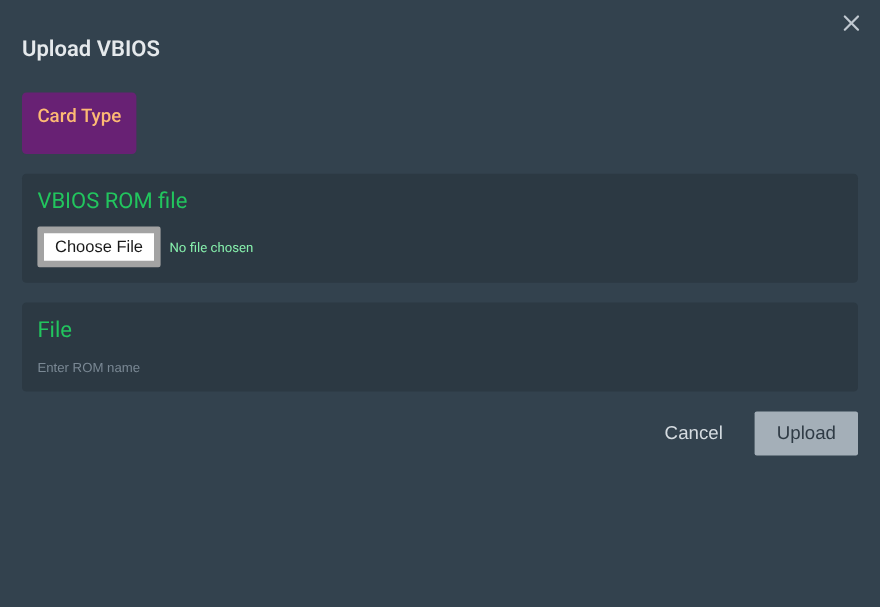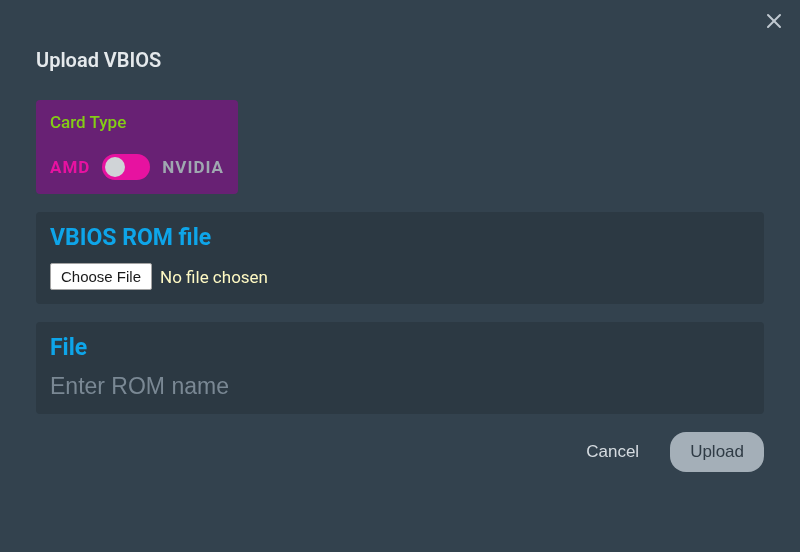--- a/index.html
+++ b/index.html
@@ -8,21 +8,21 @@
       height: 552px;
       background: #33424e;
       font-family: -apple-system, BlinkMacSystemFont, "Segoe UI", Roboto, sans-serif;
       color: #b8c2cc;
       overflow: hidden;
     }
     .dialog {
       position: relative;
       width: 100%;
       height: 100%;
-      padding: 36px;
+      padding: 20px;
     }
     .close-btn {
       position: absolute;
       top: 12px;
       right: 16px;
       width: 20px;
       height: 20px;
       background: transparent;
       border: none;
       cursor: pointer;
@@ -40,24 +40,25 @@
       margin-bottom: 28px;
     }
     .card-type-block {
       background: #682174;
       border-radius: 4px;
       padding: 12px 14px 14px;
       display: inline-block;
       margin-bottom: 18px;
     }
     .card-type-title {
-      color: #84cc16;
+      color: #fdba74;
       font-size: 17px;
       font-weight: 500;
-      margin-bottom: 22px;
+      margin-bottom: 10px;
+      text-align: right;
     }
     .toggle-row {
       display: flex;
       align-items: center;
       gap: 12px;
     }
     .toggle-label-left {
       color: #e712a0;
       font-size: 17px;
       font-weight: 700;
@@ -86,104 +87,98 @@
       background: #d0d4d7;
       border-radius: 50%;
     }
     .form-block {
       background: #2c3943;
       border-radius: 4px;
       padding: 12px 14px 14px;
       margin-bottom: 18px;
     }
     .form-label {
-      color: #0ea5e9;
-      font-size: 23px;
-      font-weight: 700;
+      color: #22c55e;
+      font-size: 20px;
+      font-weight: 400;
       margin-bottom: 12px;
     }
     .file-row {
       display: flex;
       align-items: center;
       gap: 8px;
     }
     .choose-file-btn {
       background: #fff;
       color: #1a1a1a;
-      border: 1px solid #a3a3a3;
+      border: 6px solid #a3a3a3;
       border-radius: 2px;
       padding: 4px 10px;
       font-size: 15px;
       cursor: pointer;
     }
     .file-status {
-      color: #fef9c3;
-      font-size: 17px;
+      color: #86efac;
+      font-size: 12px;
     }
     .text-input {
       width: 100%;
       background: transparent;
       border: none;
       color: #c8d0d6;
-      font-size: 23px;
+      font-size: 12px;
       outline: none;
     }
     .text-input::placeholder {
       color: #7a8894;
     }
     .footer {
       display: flex;
       justify-content: flex-end;
       align-items: center;
-      gap: 31px;
+      gap: 13px;
       margin-top: 4px;
     }
     .cancel-btn {
       background: transparent;
       border: none;
       color: #d6dce1;
       font-size: 17px;
       cursor: pointer;
     }
     .upload-btn {
       background: #a4afb8;
       color: #2f3b45;
       border: none;
-      border-radius: 16px;
+      border-radius: 2px;
       padding: 10px 20px;
       font-size: 17px;
       font-weight: 500;
       cursor: pointer;
+      margin-left: 16px;
     }
   </style>
 </head>
 <body>
 
 <div class="dialog">
 
   <button class="close-btn">
     <span>
       <svg viewBox="0 0 16 16" fill="none" stroke="currentColor" stroke-width="2" stroke-linecap="round">
         <line x1="2" y1="2" x2="14" y2="14"></line>
         <line x1="14" y1="2" x2="2" y2="14"></line>
       </svg>
     </span>
   </button>
 
   <h2 class="dialog-title">Upload VBIOS</h2>
 
   <div class="card-type-block">
     <div class="card-type-title">Card Type</div>
-    <div class="toggle-row">
-      <span class="toggle-label-left">AMD</span>
-      <div class="toggle">
-        <div class="toggle-knob"></div>
-      </div>
-      <span class="toggle-label-right">NVIDIA</span>
-    </div>
   </div>
 
   <div class="form-block">
     <div class="form-label">VBIOS ROM file</div>
     <div class="file-row">
       <button class="choose-file-btn">Choose File</button>
       <span class="file-status">No file chosen</span>
     </div>
   </div>
 

